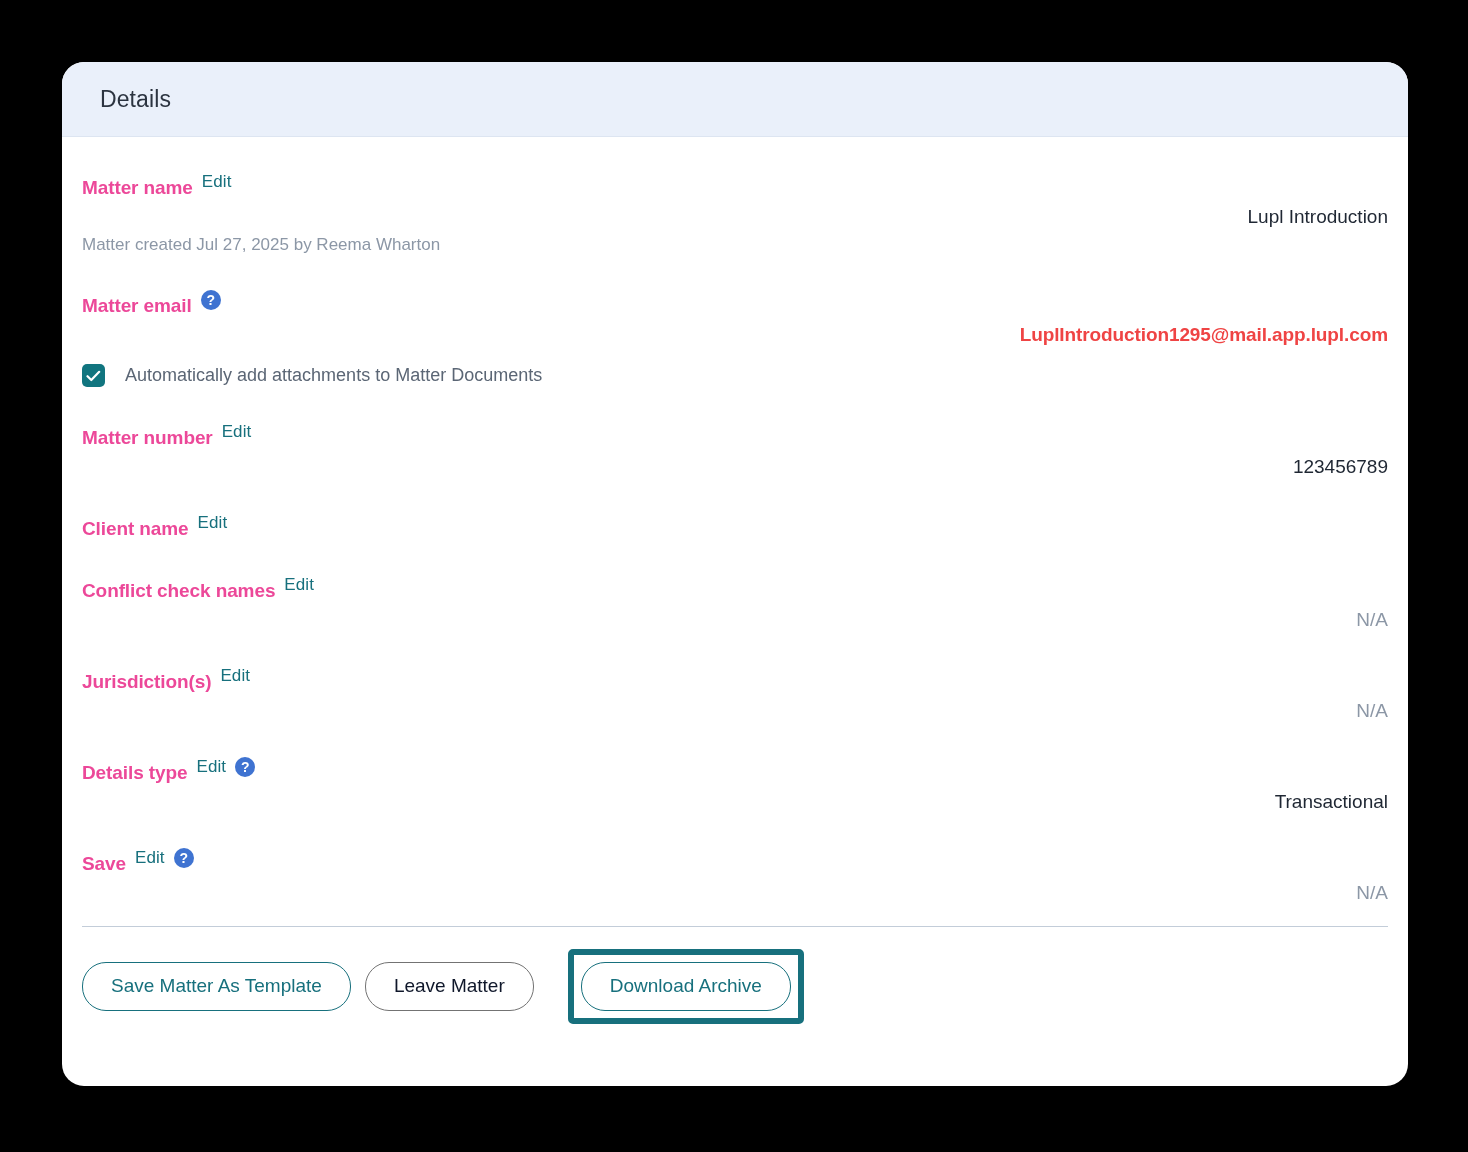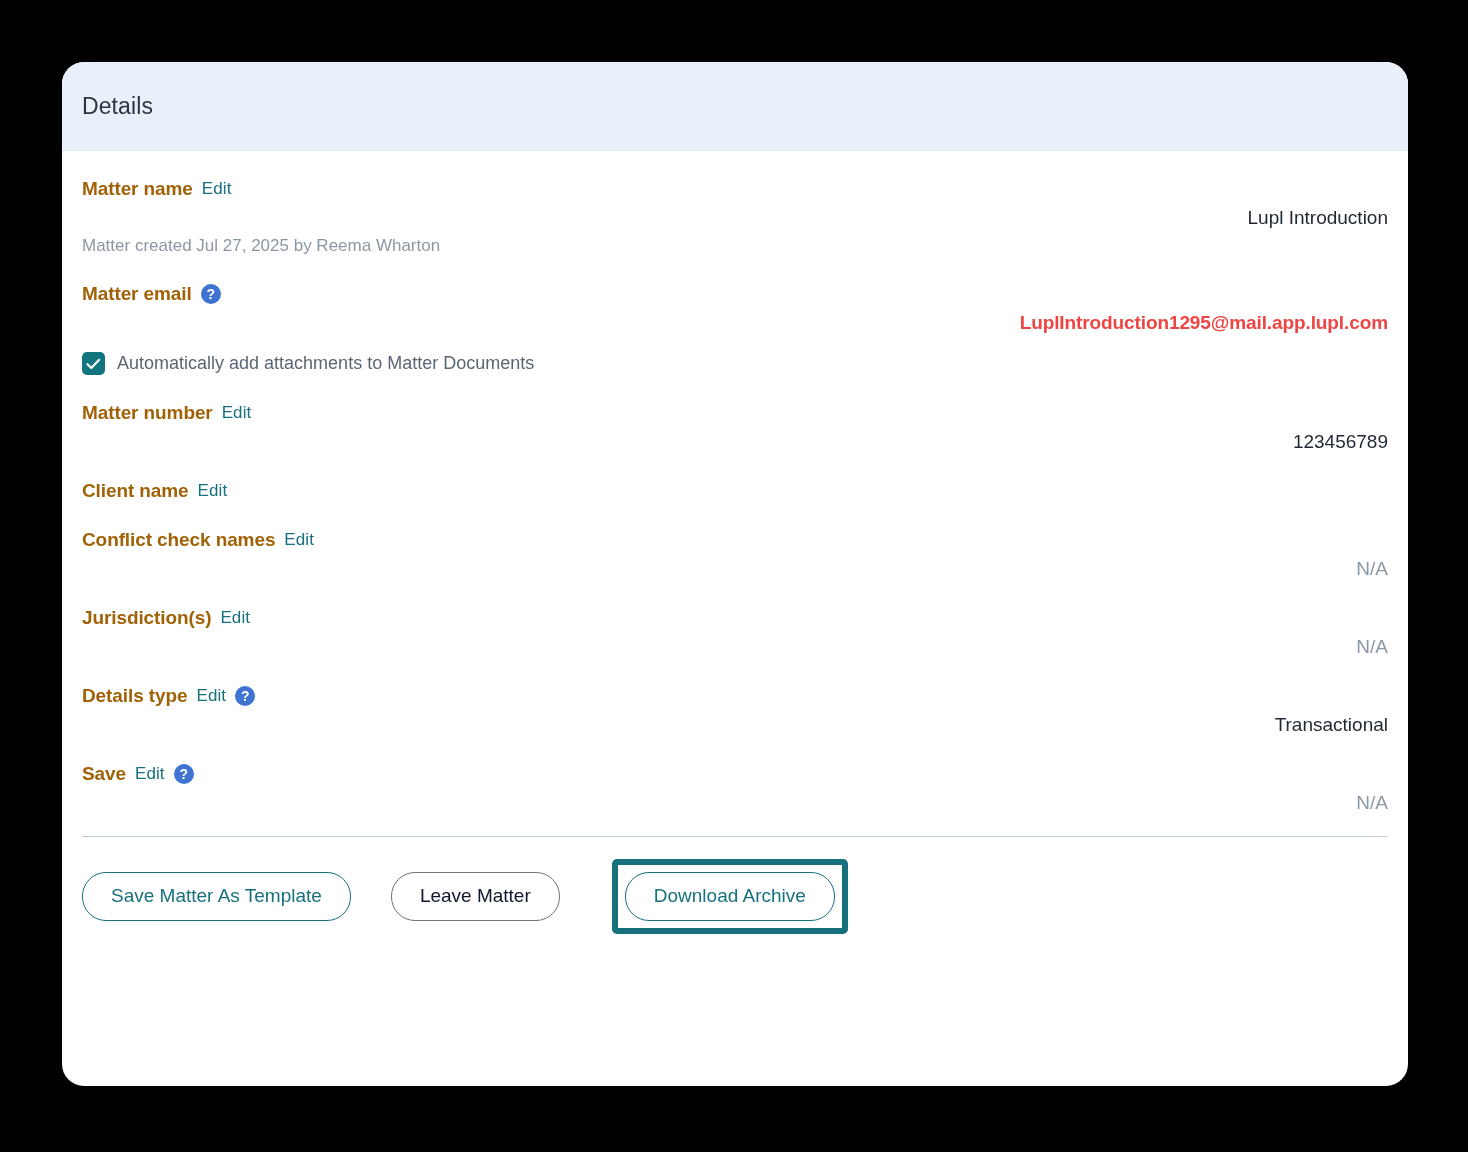--- a/index.html
+++ b/index.html
@@ -21,27 +21,27 @@
     top: 62px;
     width: 1346px;
     height: 1024px;
     background: #ffffff;
     border-radius: 22px;
     overflow: hidden;
     box-sizing: border-box;
   }
 
   .card-header {
-    height: 89px;
+    height: 75px;
     background: #eaf0fa;
     border-bottom: 1px solid #dde5f1;
     display: flex;
     align-items: center;
     box-sizing: border-box;
-    padding: 0 0 0 20px;
+    padding: 0 0 0 38px;
   }
   .card-header-title {
     font-size: 23px;
     color: #2c3440;
     font-weight: 400;
     letter-spacing: 0.1px;
   }
 
   .card-body {
     padding: 27px 20px 0 20px;
@@ -55,22 +55,23 @@
 
   .field-label-row {
     display: flex;
     align-items: center;
     gap: 9px;
     margin-bottom: 7px;
   }
   .field-label {
     font-size: 19px;
     font-weight: 700;
-    color: #a16207;
+    color: #ec4899;
     letter-spacing: -0.1px;
+    margin-top: 13px;
   }
   .edit-link {
     font-size: 17px;
     color: #17707d;
     cursor: pointer;
     letter-spacing: 0.1px;
   }
   .help-icon {
     display: inline-flex;
     width: 20px;
@@ -106,21 +107,21 @@
 
   .meta-text {
     font-size: 17px;
     color: #8c97a6;
     margin-top: 7px;
   }
 
   .checkbox-row {
     display: flex;
     align-items: center;
-    gap: 12px;
+    gap: 20px;
     margin-top: 18px;
   }
   .checkbox {
     width: 23px;
     height: 23px;
     border-radius: 5px;
     background: #11757f;
     display: flex;
     align-items: center;
     justify-content: center;
@@ -135,21 +136,21 @@
 
   .divider {
     height: 1px;
     background: #c3cdd9;
     margin: 22px 0 0 0;
   }
 
   .footer-actions {
     display: flex;
     align-items: center;
-    gap: 40px;
+    gap: 14px;
     padding: 22px 0 0 0;
   }
 
   .btn {
     font-family: "Liberation Sans", sans-serif;
     font-size: 19px;
     background: #ffffff;
     border-radius: 24px;
     padding: 13px 28px;
     cursor: pointer;
@@ -165,21 +166,21 @@
     border: 1px solid #737373;
     color: #0f172a;
   }
 
   .highlight-wrap {
     display: inline-flex;
     border: 6px solid #17707d;
     border-radius: 5px;
     padding: 7px;
     background: #ffffff;
-    margin-left: 12px;
+    margin-left: 20px;
   }
 </style>
 </head>
 <body>
 
 <div class="card">
 
   <div class="card-header">
     <span class="card-header-title">Details</span>
   </div>

